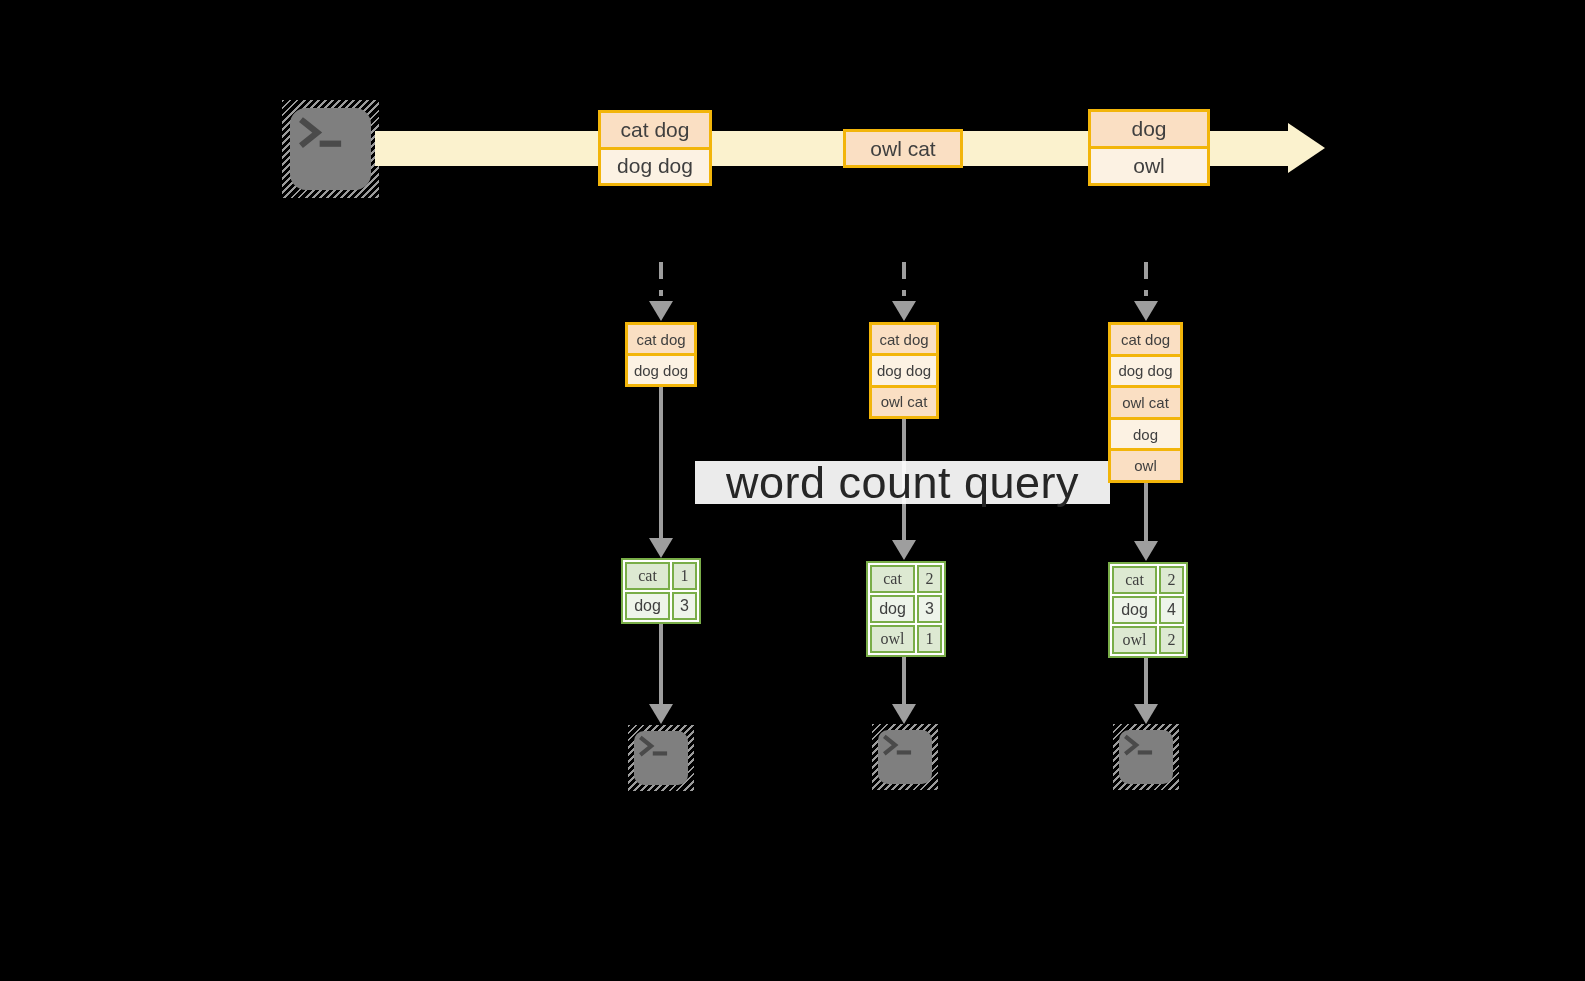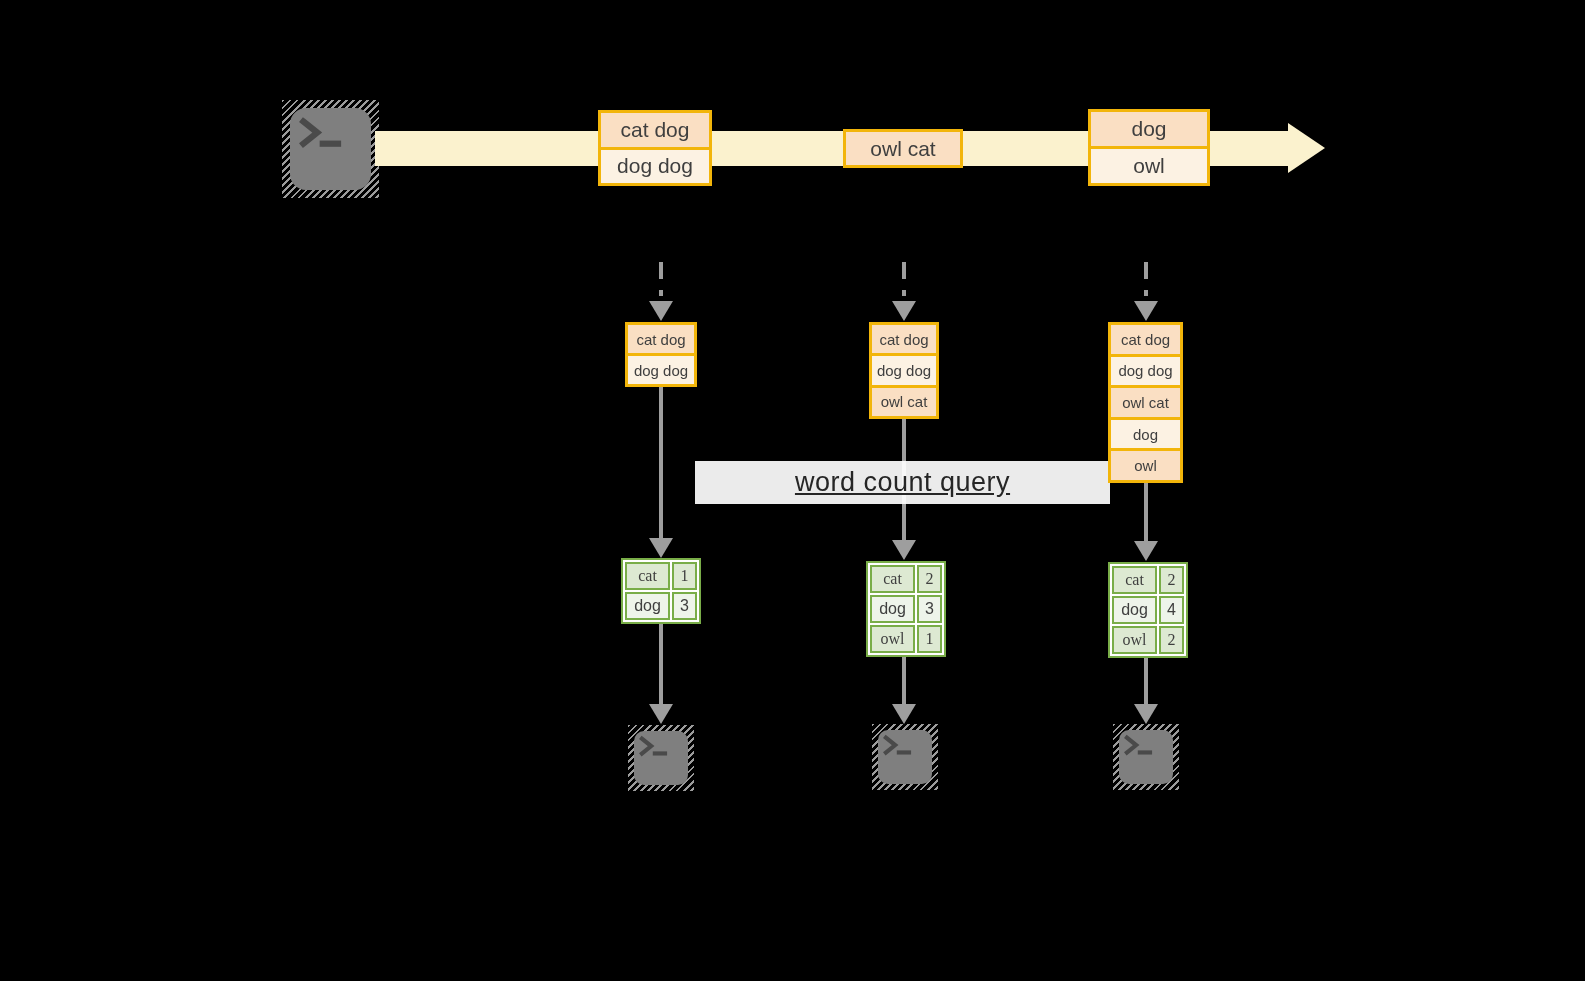--- a/index.html
+++ b/index.html
@@ -47,21 +47,21 @@
   .vdash { position:absolute; width:4px; margin-left:-2px; z-index:2;
     background:repeating-linear-gradient(to bottom, var(--gray,#9e9e9e) 0 17px, transparent 17px 28px); }
   .ahead { position:absolute; width:0; height:0; margin-left:-12px; z-index:2;
     border-left:12px solid transparent; border-right:12px solid transparent;
     border-top:20px solid var(--gray,#9e9e9e); }
 
   
   .query-band { position:absolute; left:695px; top:461px; width:415px; height:43px;
     background:rgba(255,255,255,0.92); z-index:4;
     display:flex; align-items:center; justify-content:center; }
-  .query-band span { font-size:27px; font-weight:300; letter-spacing:0.5px; color:var(--query-text,#262626);text-decoration:underline; }
+  .query-band span { font-size:45px; font-weight:300; letter-spacing:0.5px; color:var(--query-text,#262626); }
 
   
   .wtable { position:absolute; z-index:3; background:#fff;
     border:2px solid var(--green,#79ad48); padding:2px;
     display:grid; grid-template-columns:45px 25px; grid-auto-rows:28px; gap:2px; }
   .wtable .tcell { border:2px solid var(--green,#79ad48); box-sizing:border-box;
     display:flex; align-items:center; justify-content:center;
     font-size:16px; color:var(--text,#3f3f3f); }
   .r0 { background:var(--green-light,#dde9d2);font-family:Liberation Serif, serif; }
   .r1 { background:var(--green-pale,#eef4ea); }

